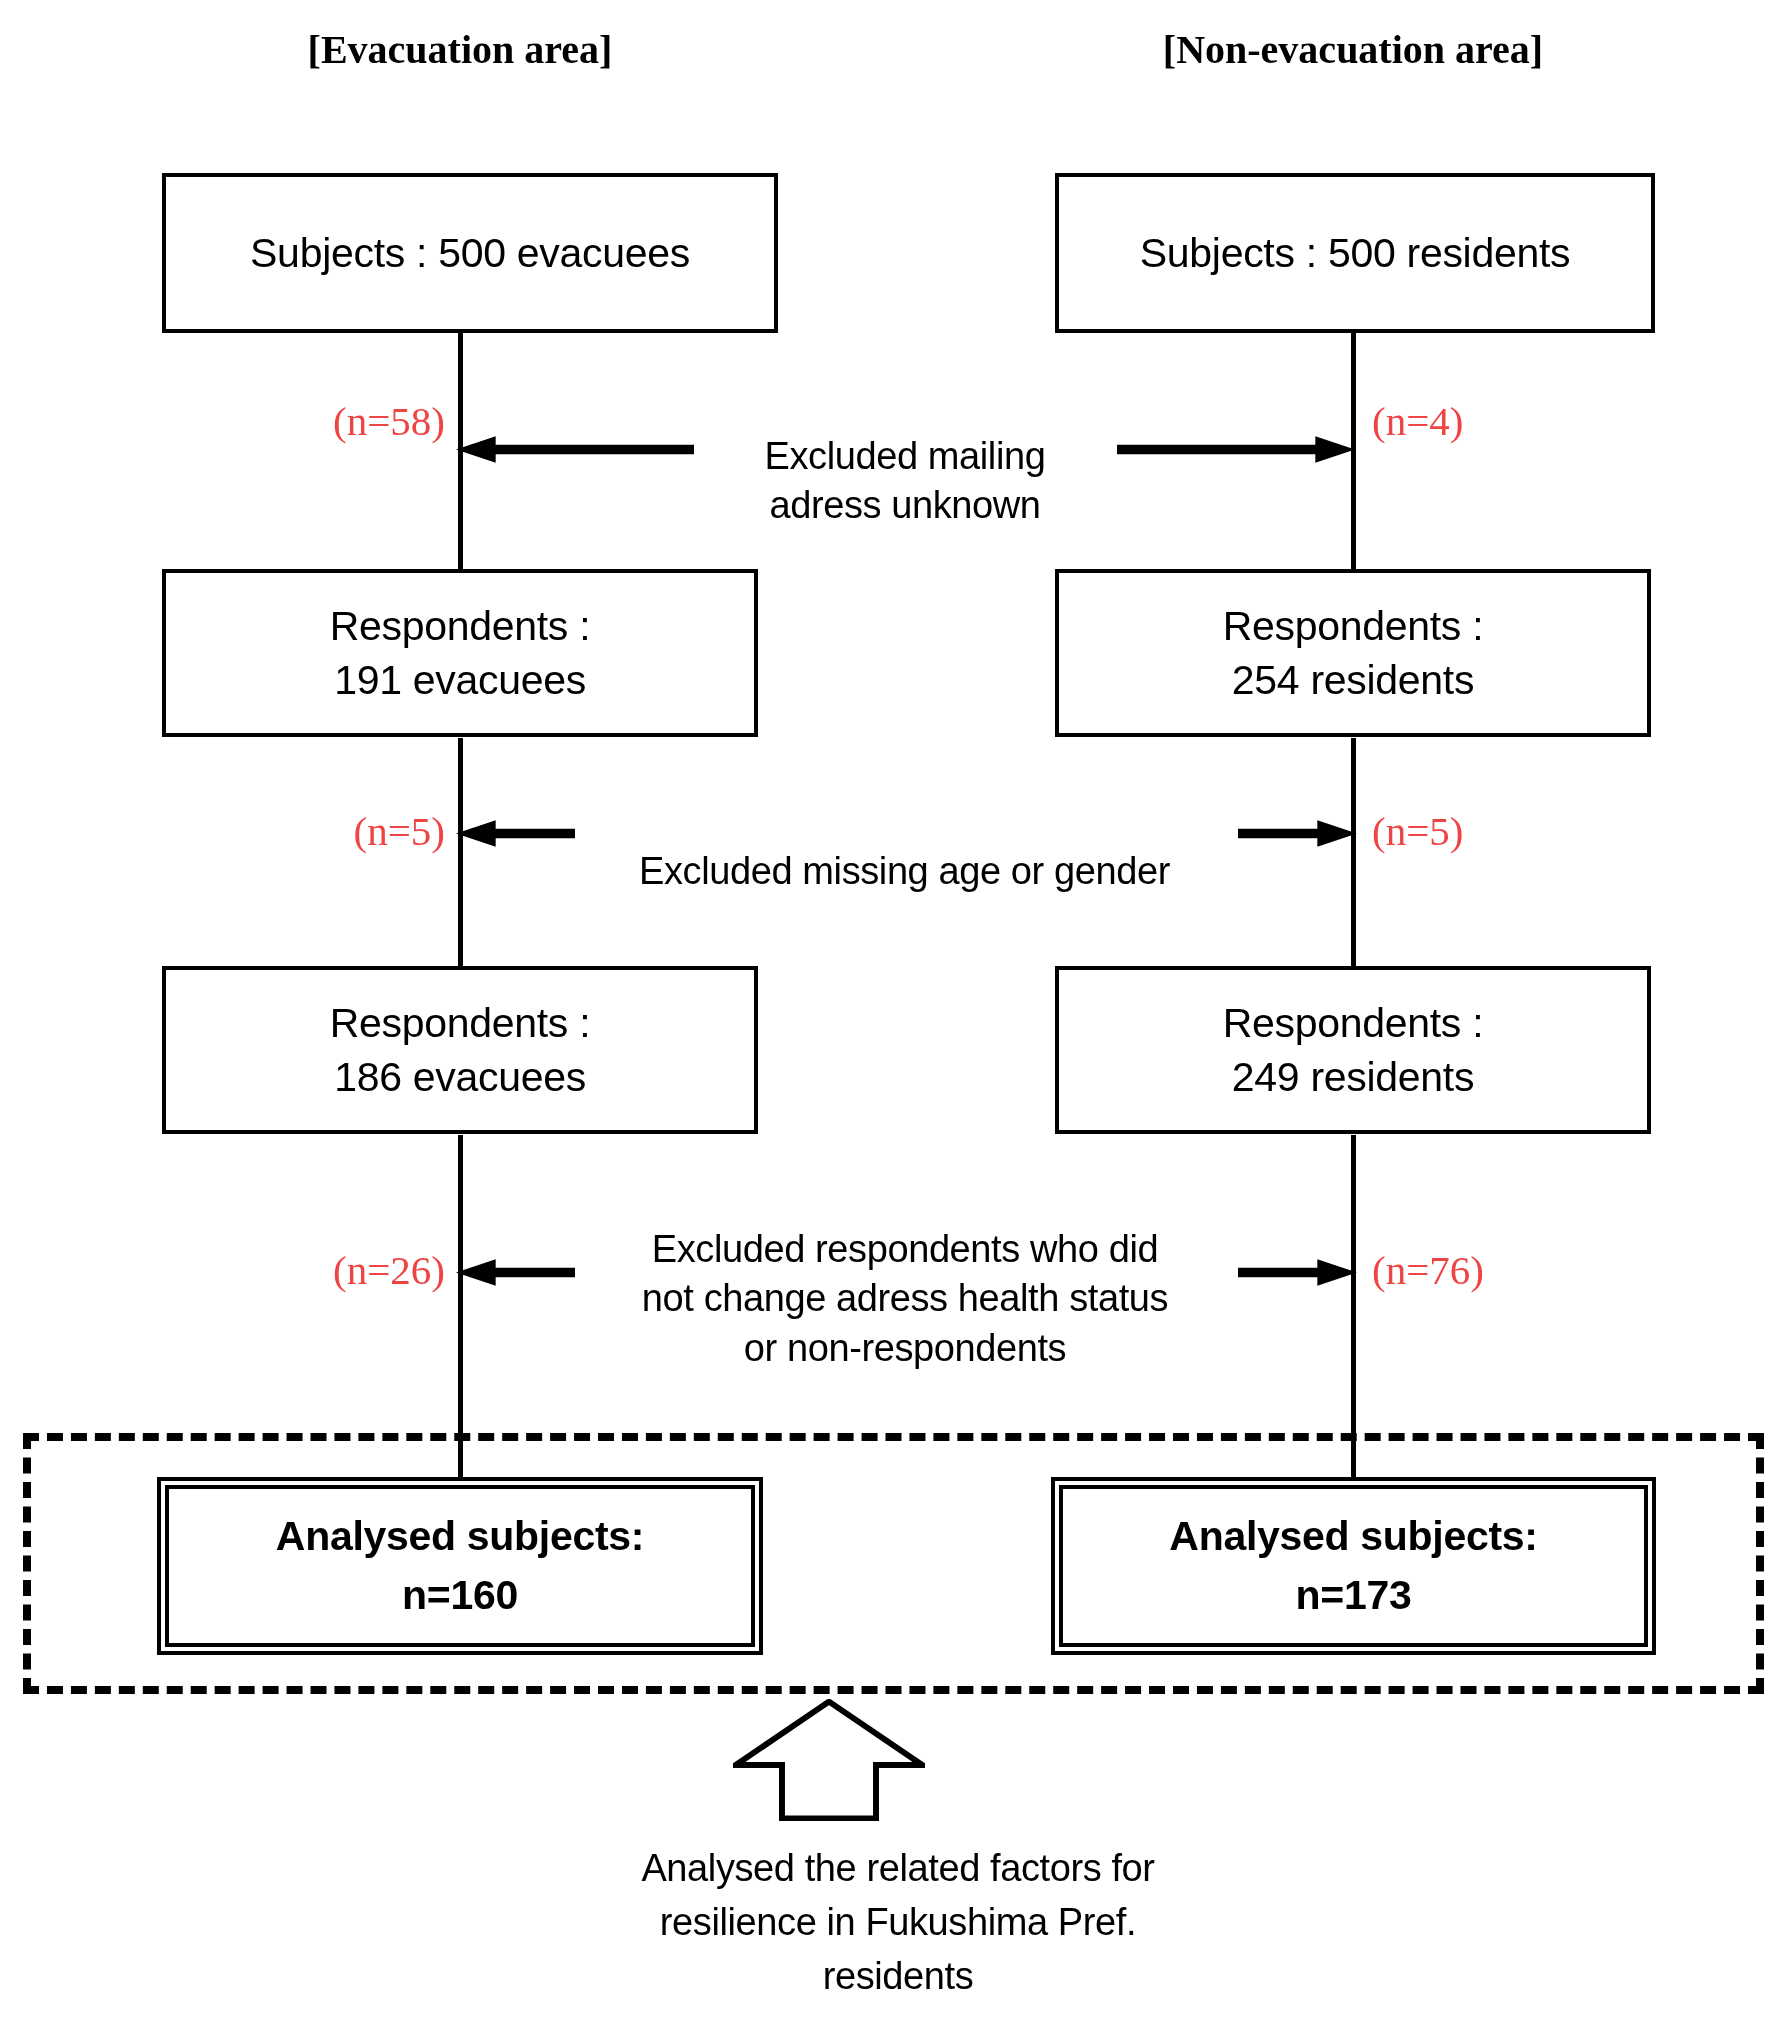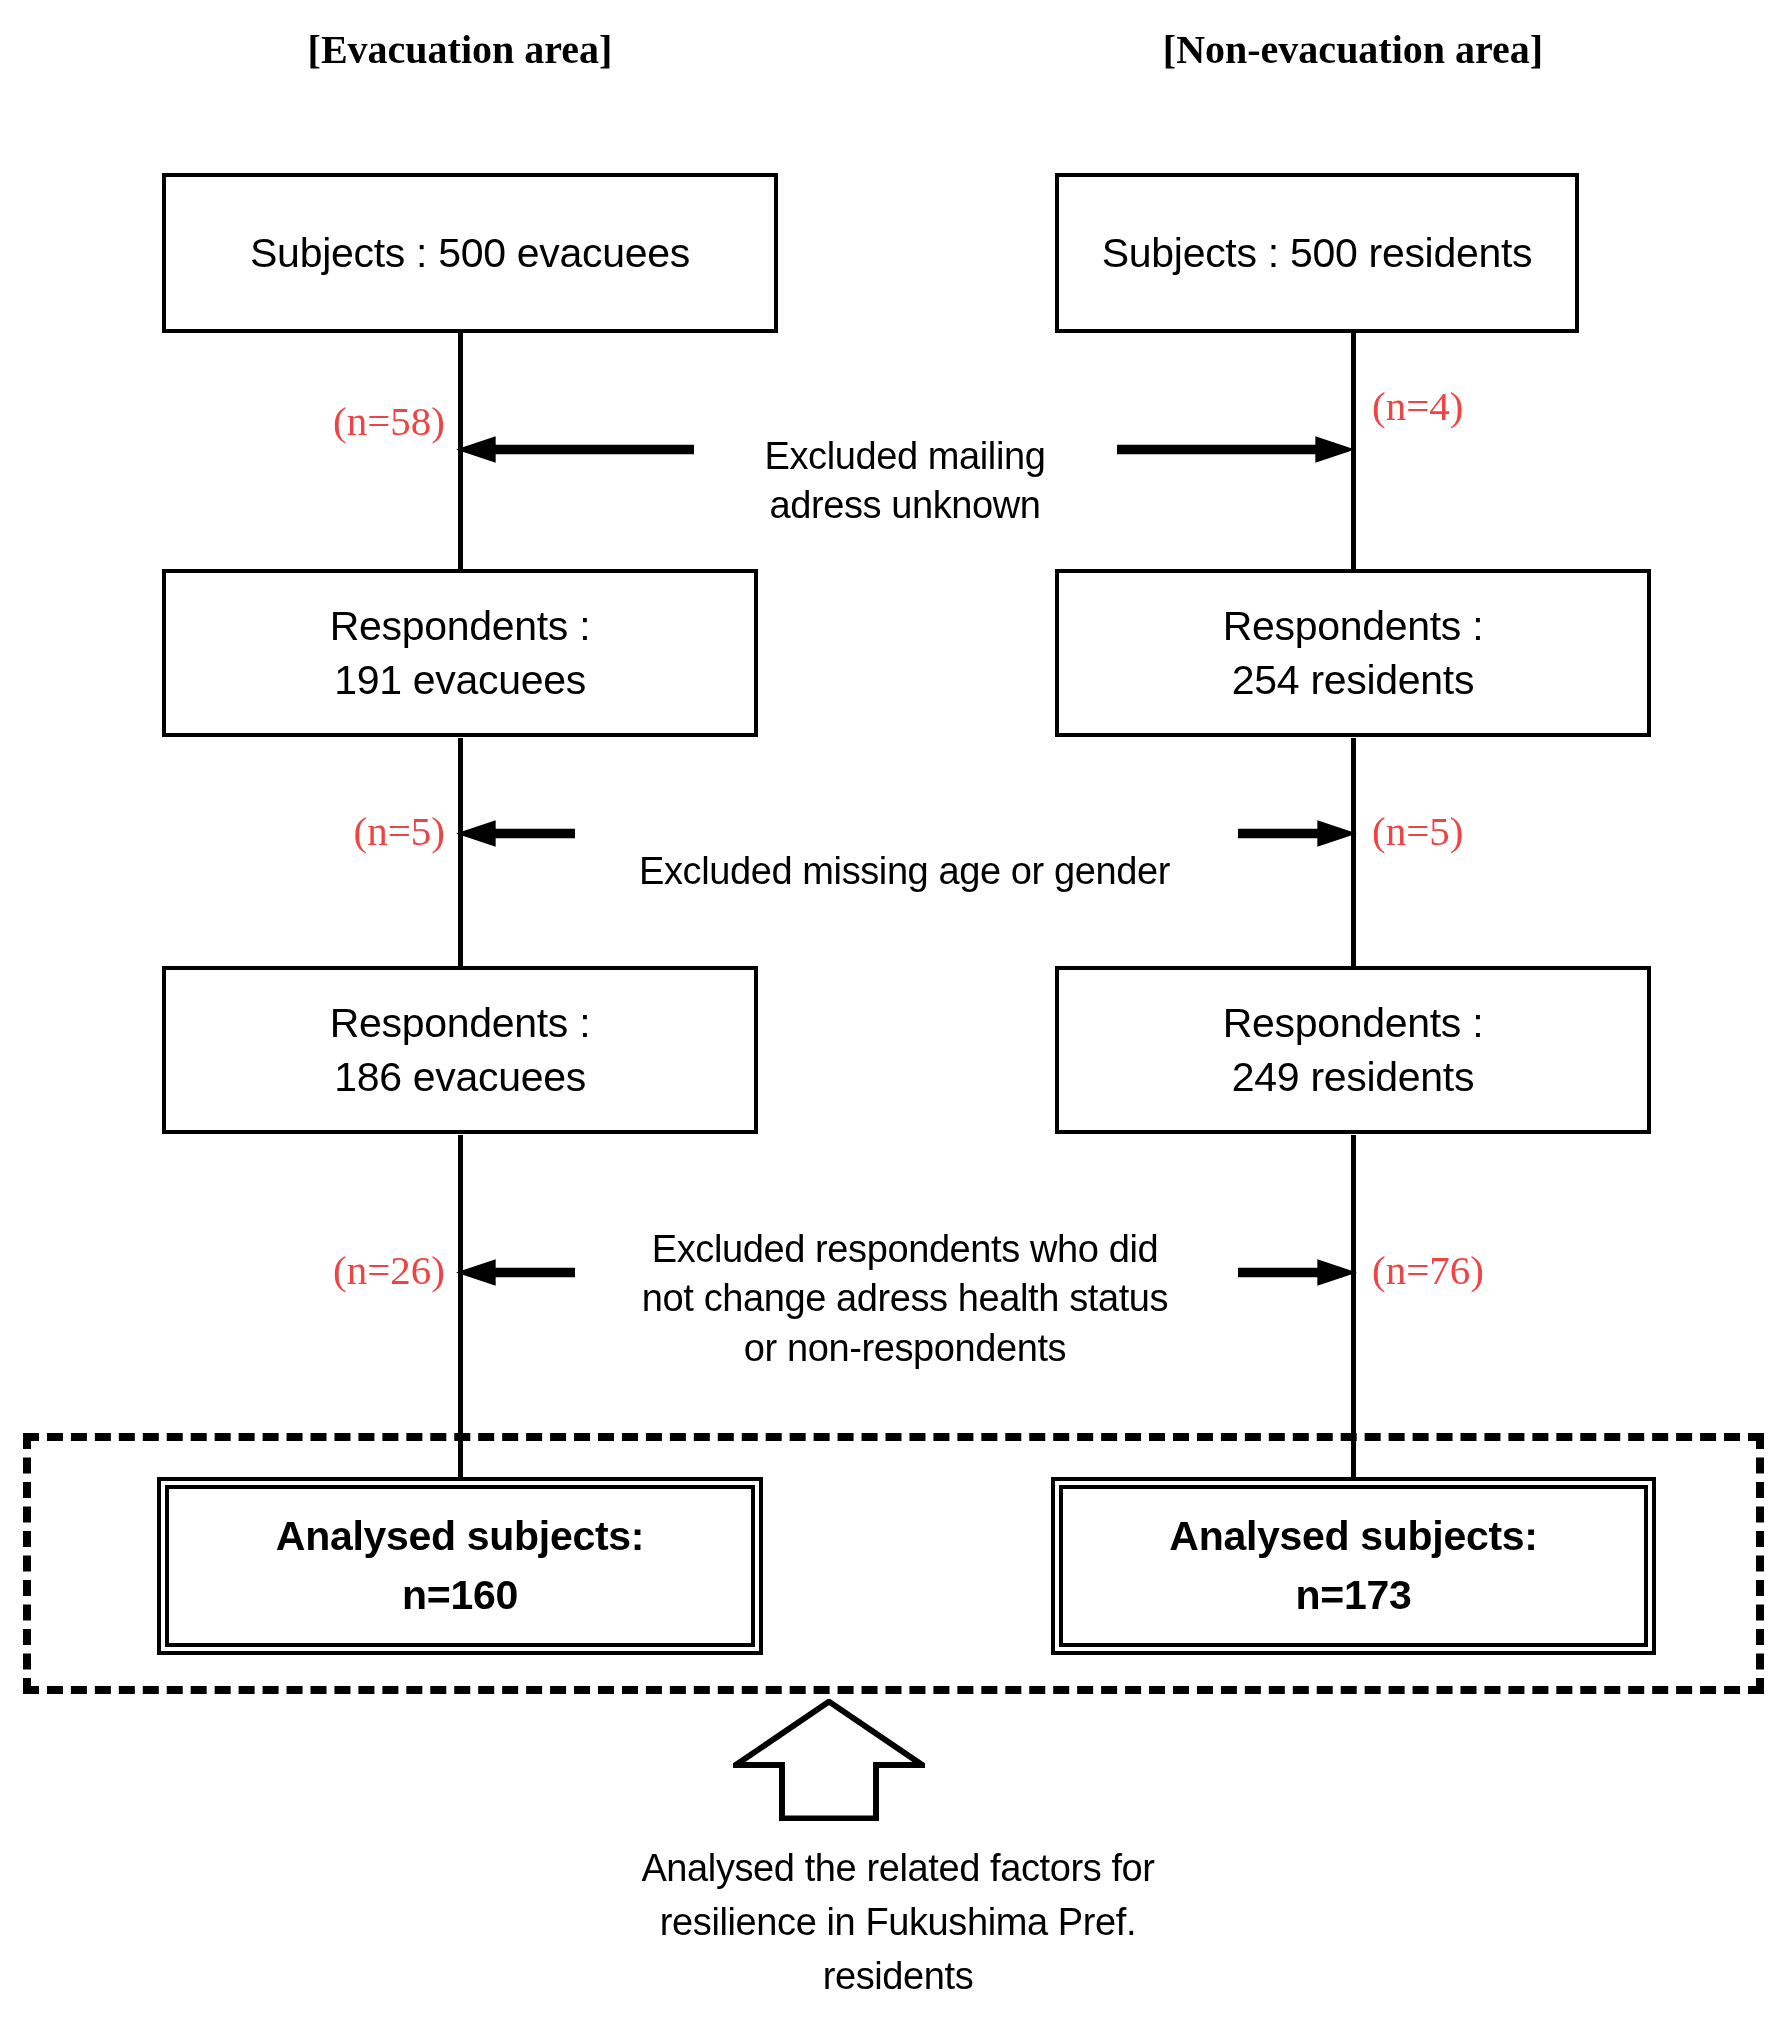--- a/index.html
+++ b/index.html
@@ -47,21 +47,21 @@
     font-family: "Liberation Sans", sans-serif;
     font-size: 41px;
     line-height: 1.32;
     letter-spacing: -0.3px;
     white-space: nowrap;
     text-align: center;
   }
 
   
   #box-subjects-left   { left: 162px;  top: 173px;  width: 616px; height: 160px; }
-  #box-subjects-right  { left: 1055px; top: 173px;  width: 524px; height: 160px; }
+  #box-subjects-right  { left: 1055px; top: 173px;  width: 600px; height: 160px; }
   #box-resp1-left      { left: 162px;  top: 569px;  width: 596px; height: 168px; }
   #box-resp1-right     { left: 1055px; top: 569px;  width: 596px; height: 168px; }
   #box-resp2-left      { left: 162px;  top: 966px; width: 596px; height: 168px; }
   #box-resp2-right     { left: 1055px; top: 966px; width: 596px; height: 168px; }
 
   
   #dashed-region {
     position: absolute;
     left: 23px;
     top: 1433px;
@@ -187,21 +187,21 @@
 
   <div class="flow-box" id="box-subjects-left">
     <div class="line">Subjects : 500 evacuees</div>
   </div>
   <div class="flow-box" id="box-subjects-right">
     <div class="line">Subjects : 500 residents</div>
   </div>
 
   <div class="excl-row">
     <div class="excl-n" style="left:267px; top:401px; width:178px; text-align:right;">(n=58)</div>
-    <div class="excl-n" style="left:1372px; top:386px;">(n=4)</div>
+    <div class="excl-n" style="left:1372px; top:401px;">(n=4)</div>
 
     <div class="excl-text" style="left:674px; top:396px; width:462px;">
       <div>Excluded mailing</div>
       <div>adress unknown</div>
     </div>
 
     <svg class="arrow-svg" style="left:456px; top:423px;" width="238" height="53" viewBox="0 0 360 80">
       <path d="M 360 33 L 60 33 L 60 20 L 0 40 L 60 60 L 60 47 L 360 47 Z" fill="#000"></path>
     </svg>
     <svg class="arrow-svg" style="left:1117px; top:423px;" width="238" height="53" viewBox="0 0 360 80">

